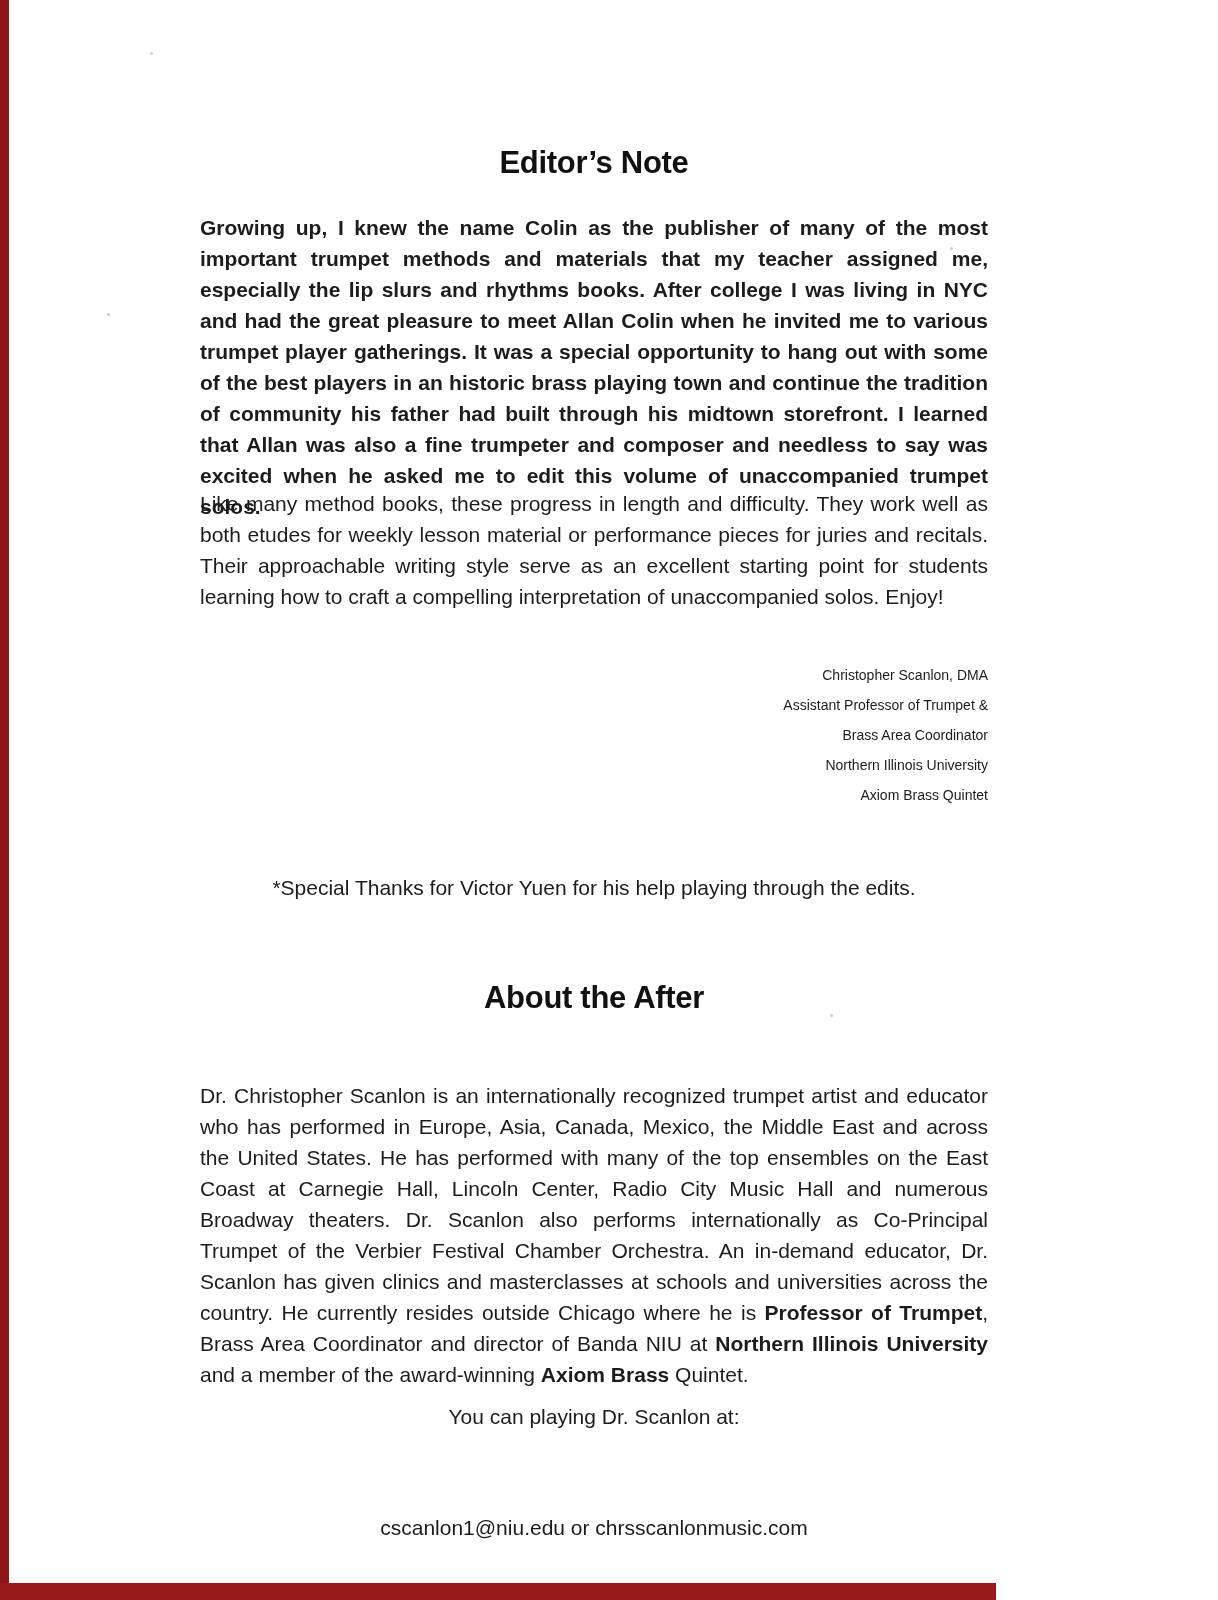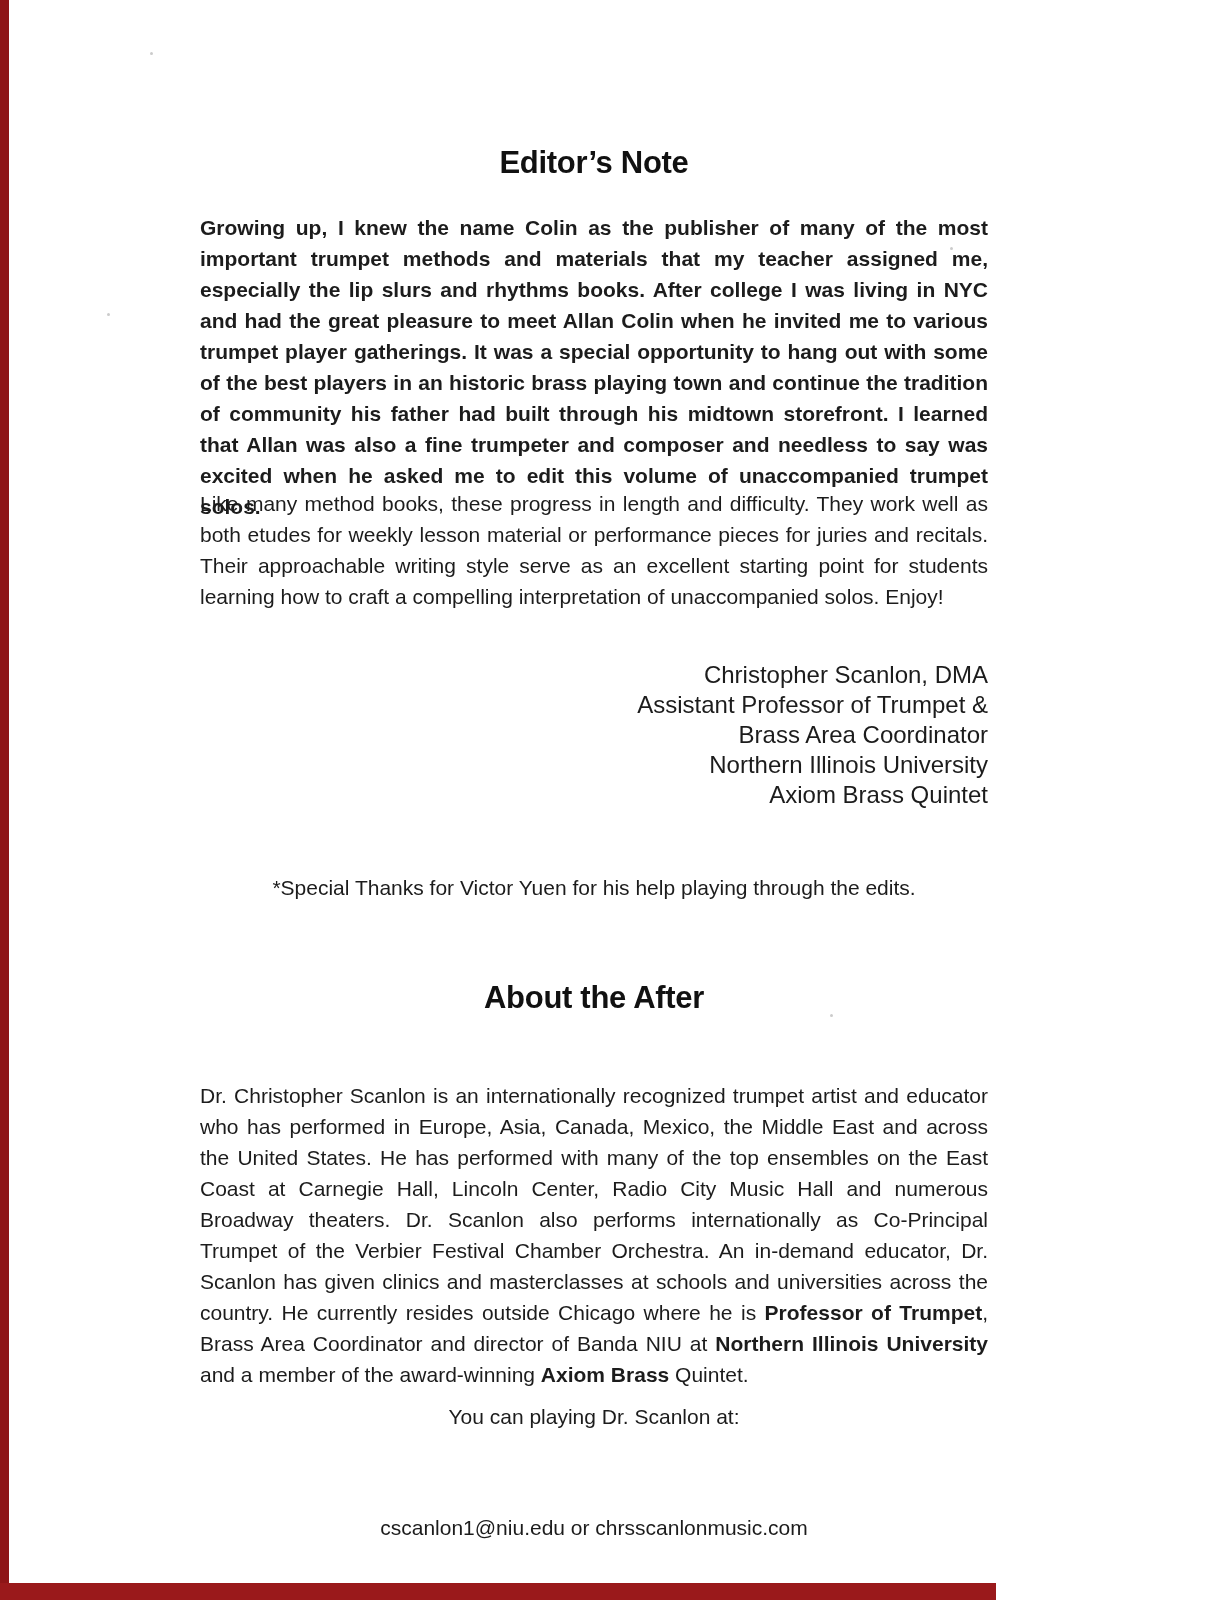--- a/index.html
+++ b/index.html
@@ -49,21 +49,21 @@
     line-height: 31px;
     margin: 0;
     color: #1c1c1c;
   }
   .just { text-align: justify; }
   .p1 { top: 212px; font-weight: bold; }
   .p2 { top: 488px; }
   .signature {
     top: 660px;
     text-align: right;
-    font-size: 24px;
+    font-size: 14px;
     line-height: 30px;
   }
   .thanks {
     top: 872px;
     text-align: center;
     font-size: 21px;
     line-height: 31px;
   }
   .about-body { top: 1080px; }
   .contact-intro {

